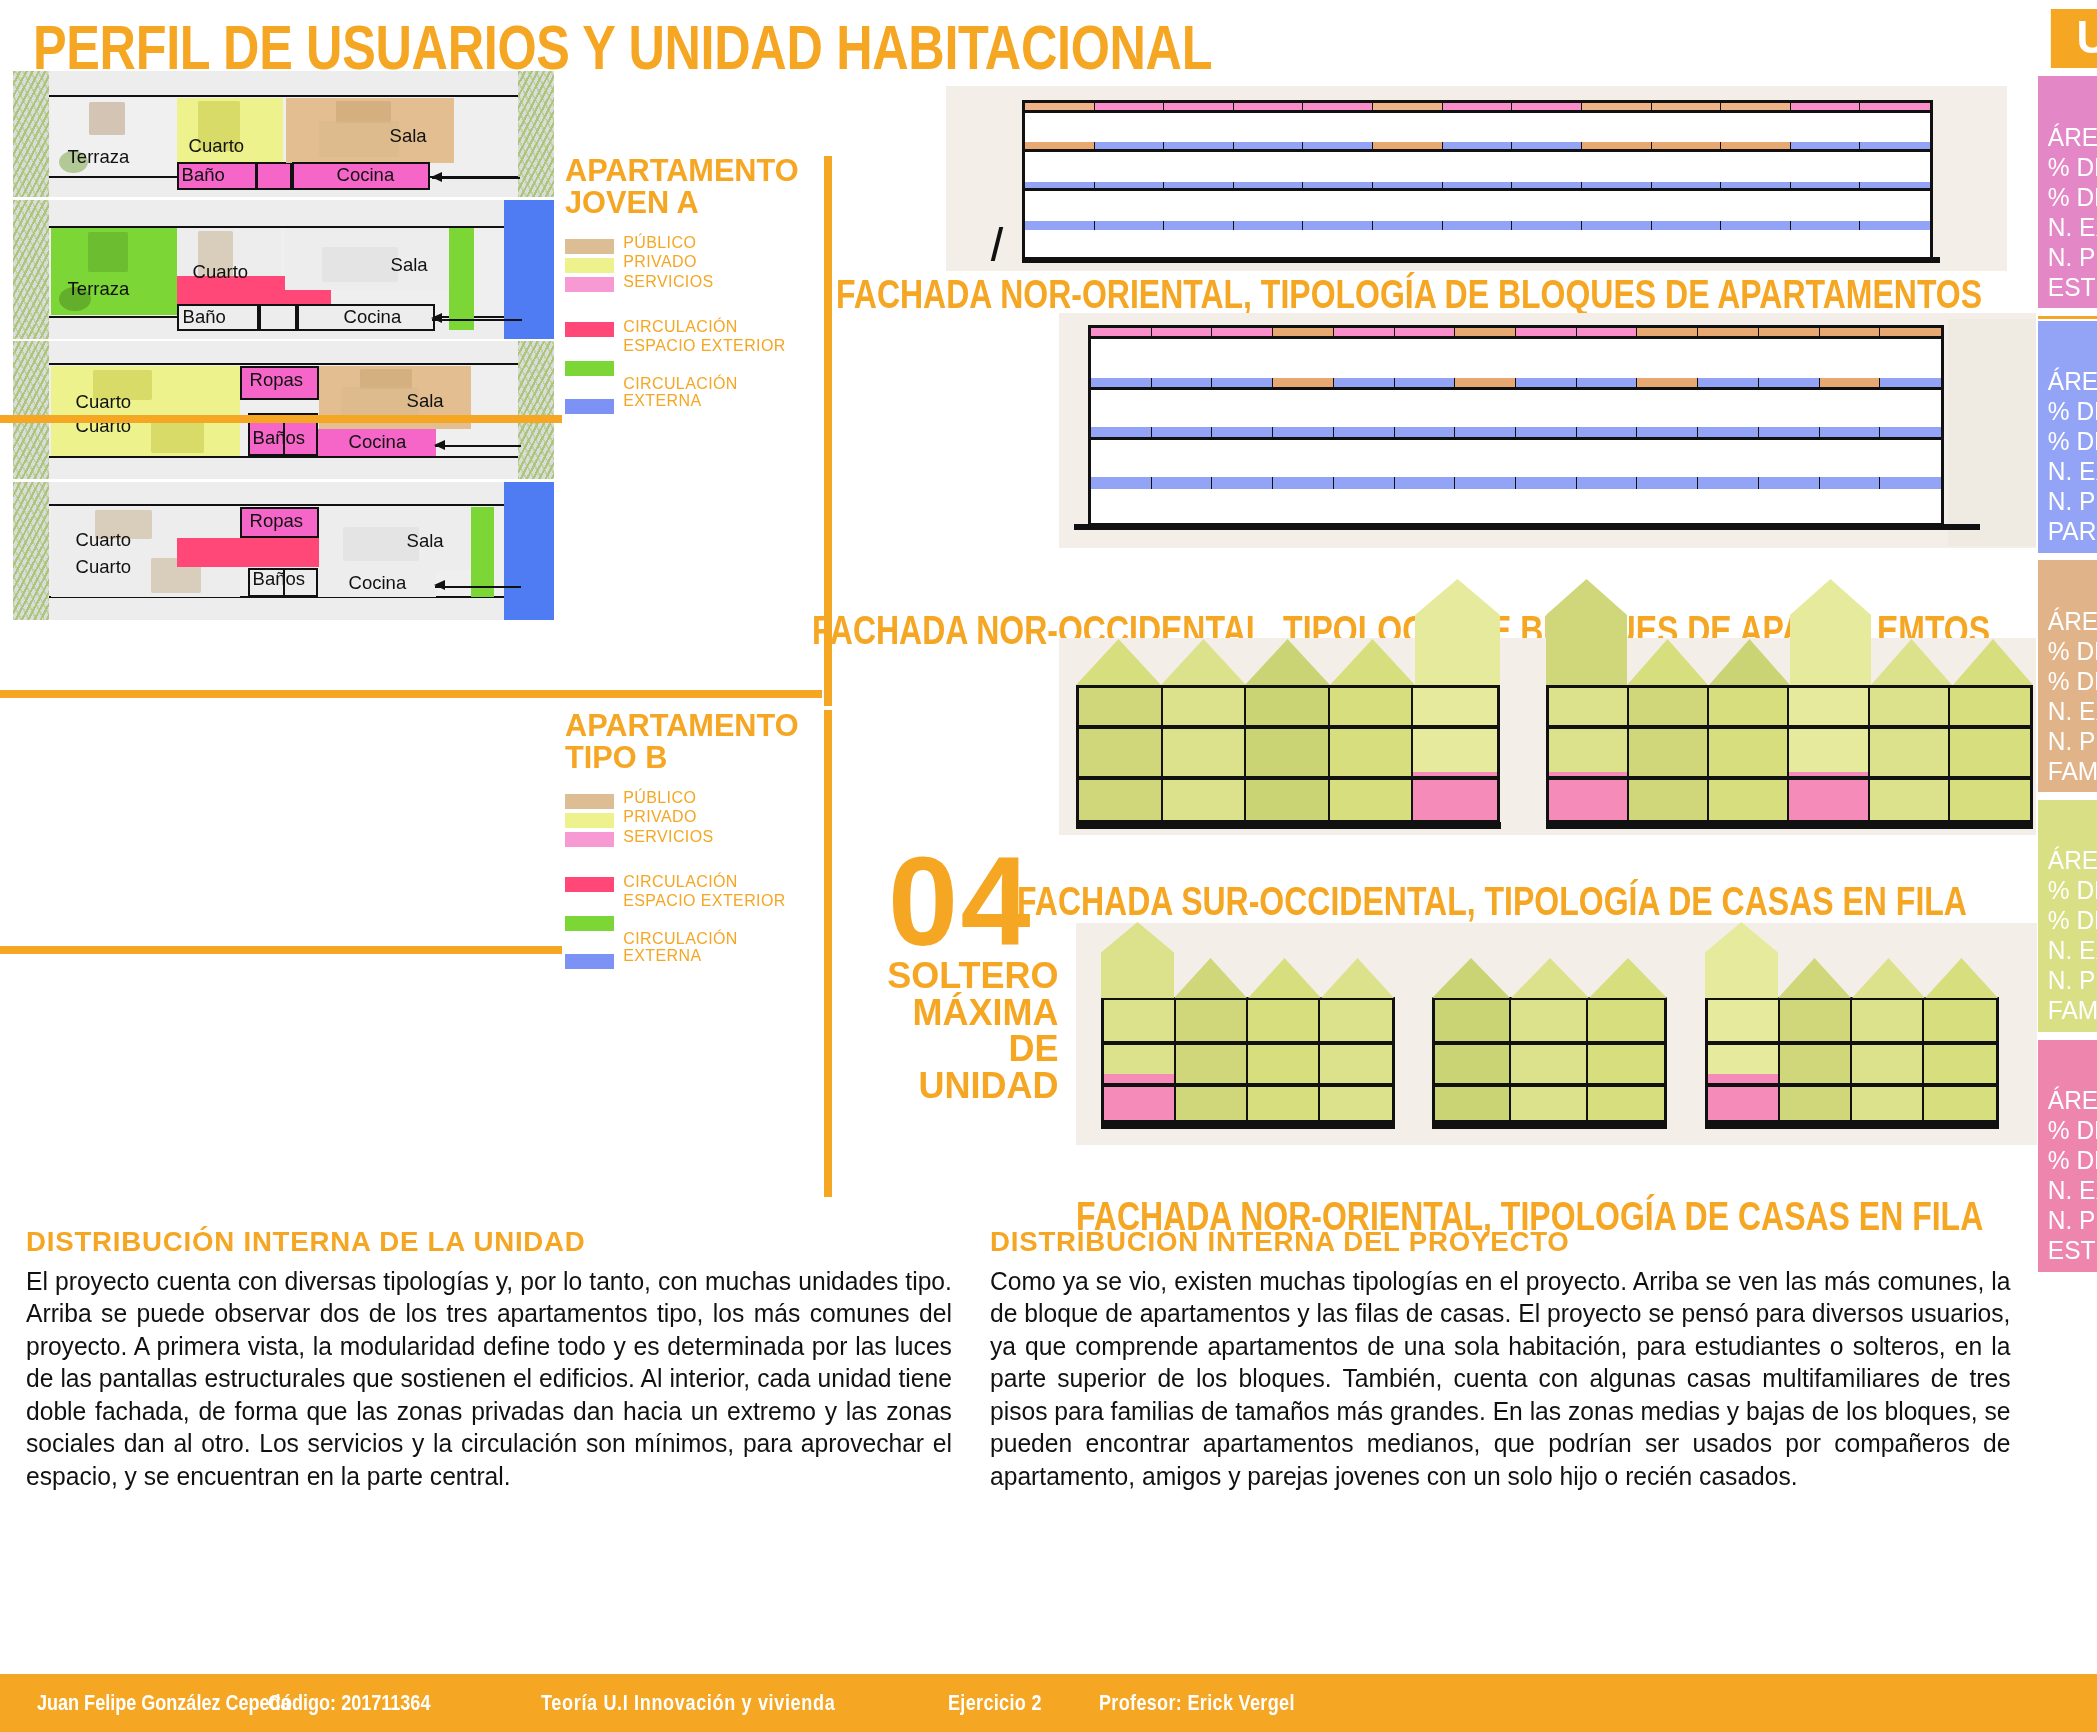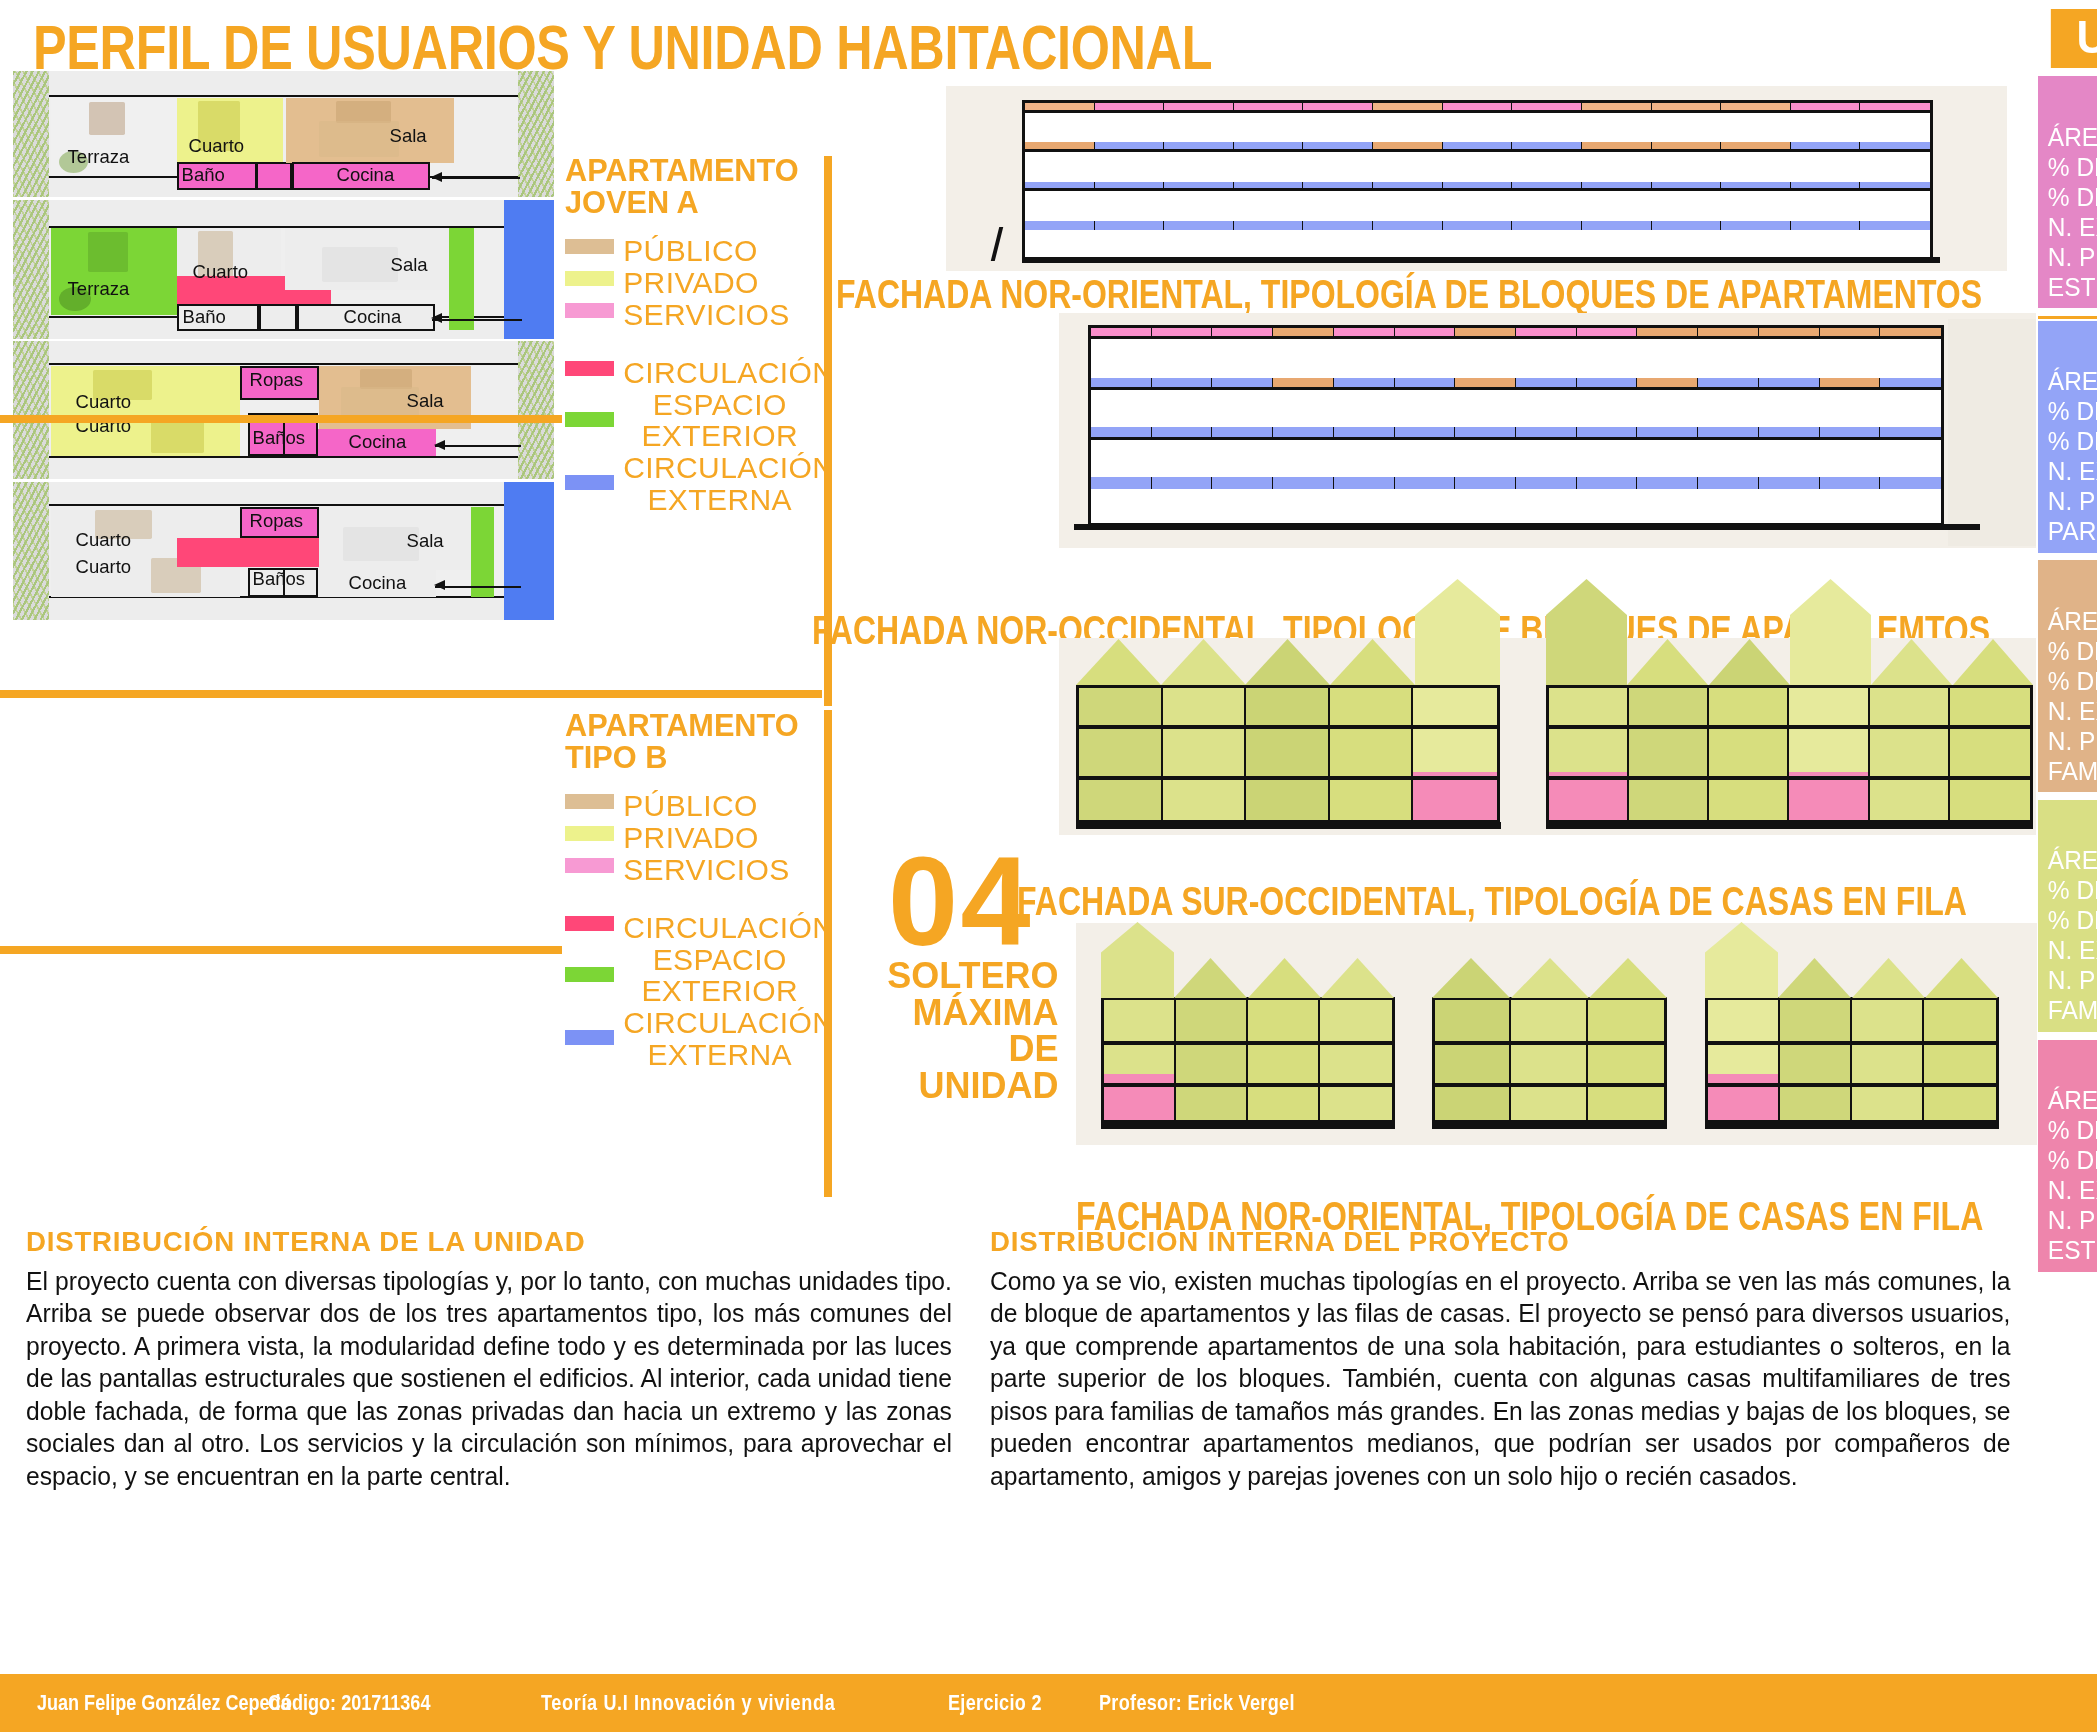--- a/index.html
+++ b/index.html
@@ -102,23 +102,22 @@
   .legend h3{
     font-family:"Liberation Sans Narrow","Liberation Sans",sans-serif;
     color:var(--orange);font-weight:700;font-size:31px;line-height:1.02;
     letter-spacing:0px;margin-bottom:17px;
     transform:scaleX(0.99);transform-origin:left top;
   }
   .lg-row{display:flex;align-items:flex-start;margin-bottom:0.8px;}
   .sw{width:49px;height:15px;flex:0 0 49px;margin-top:3.4px;margin-right:9.2px;}
   .lg-txt{
     font-family:"Liberation Sans Narrow","Liberation Sans",sans-serif;
-    color:var(--orange);font-weight:400;font-size:30px;line-height:1.04;
+    color:var(--orange);font-weight:400;font-size:16px;line-height:1.04;
     letter-spacing:0.4px;
-    text-align:center;
   }
   .lg-gap{height:26px;}
   .vrule{position:absolute;width:8.4px;background:var(--orange);}
 
   
   .mid{position:absolute;left:841px;top:0;width:1196px;}
   .cap{
     font-family:"Liberation Sans Narrow","Liberation Sans",sans-serif;
     font-weight:700;color:var(--orange);font-size:40px;line-height:1;
     white-space:nowrap;transform:scaleX(0.80);transform-origin:left bottom;

